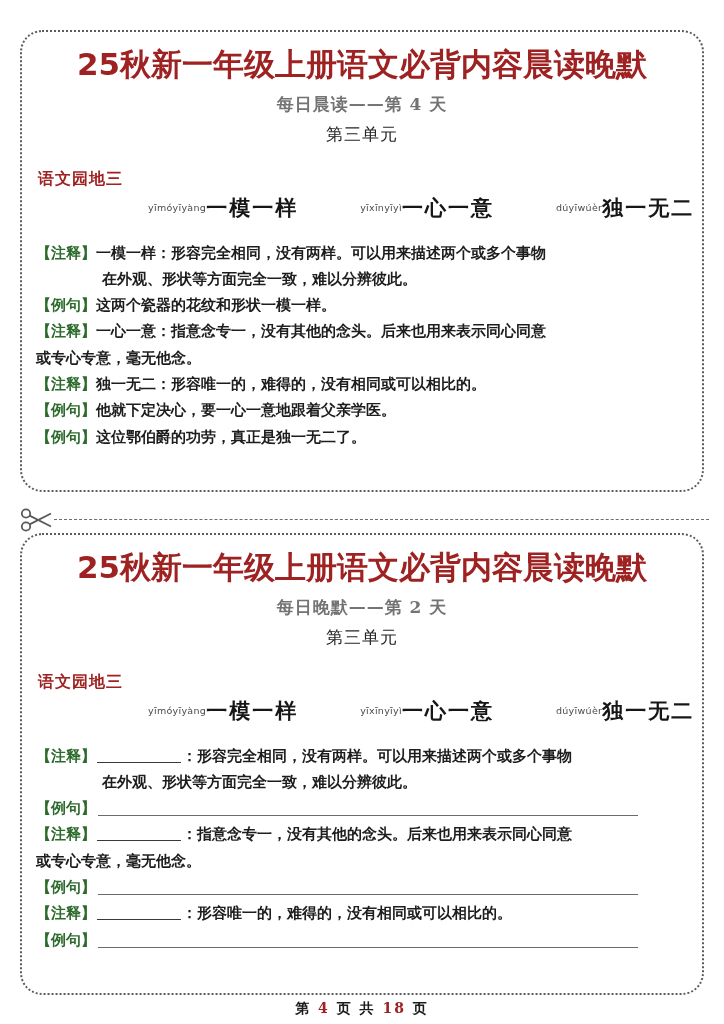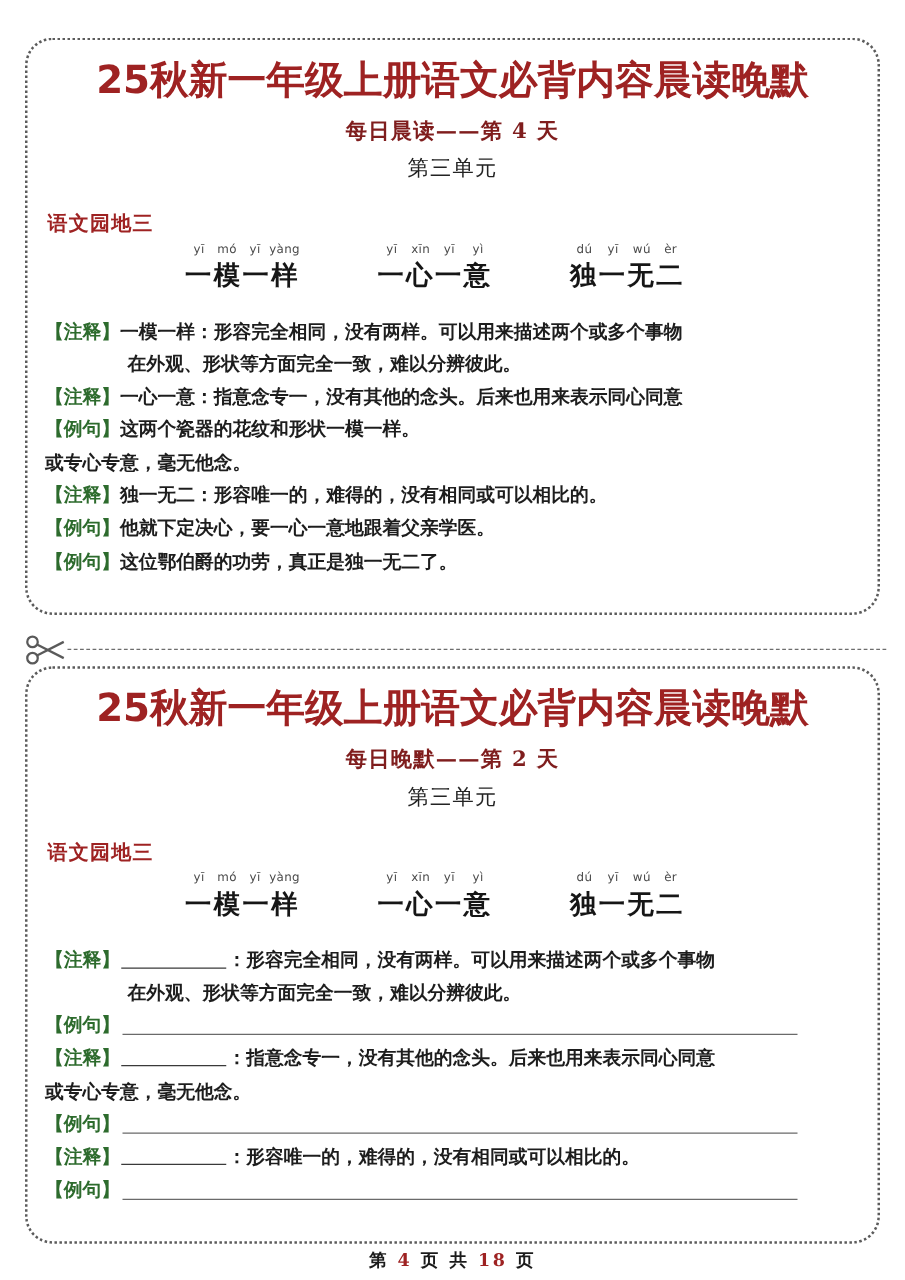--- a/index.html
+++ b/index.html
@@ -48,21 +48,21 @@
     white-space: nowrap;
     margin: 6px 0 0 0;
     color: #1b1b1b;
   }
   .t-red { color: #9e2222; }
 
   .sub-title {
     text-align: center;
     font-size: 17px;
     font-weight: bold;
-    color: #7f1d1d;
+    color: #737373;
     margin-top: 10px;
     letter-spacing: 1px;
     font-family: "DejaVu Serif", "Liberation Serif", serif;
   }
   .unit-title {
     text-align: center;
     font-size: 17px;
     font-weight: normal;
     color: #232323;
     margin-top: 7px;
@@ -82,21 +82,21 @@
   .idiom-row {
     display: flex;
     justify-content: flex-start;
     align-items: flex-end;
     margin-top: 4px;
     padding-left: 112px;
     gap: 62px;
   }
   .idiom {
     display: flex;
-    flex-direction: column;
+    align-items: center;
   }
   .pinyin {
     display: flex;
     justify-content: space-around;
     width: 100%;
     font-size: 9.5px;
     color: #4a4a4a;
     font-family: "DejaVu Sans", "Liberation Sans", sans-serif;
     letter-spacing: 0.3px;
     margin-bottom: 1px;
@@ -231,25 +231,25 @@
 
     <div class="entries">
 
       <div class="entry">
         <span class="tag">【注释】</span><span class="body-text">一模一样</span><span class="body-text">：形容完全相同，没有两样。可以用来描述两个或多个事物</span>
       </div>
       <div class="entry hang">
         <span class="body-text">在外观、形状等方面完全一致，难以分辨彼此。</span>
       </div>
       <div class="entry">
+        <span class="tag">【例句】</span><span class="body-text">这两个瓷器的花纹和形状一模一样。</span>
+      </div>
+
+      <div class="entry">
         <span class="tag">【注释】</span><span class="body-text">一心一意</span><span class="body-text">：指意念专一，没有其他的念头。后来也用来表示同心同意</span>
-      </div>
-
-      <div class="entry">
-        <span class="tag">【例句】</span><span class="body-text">这两个瓷器的花纹和形状一模一样。</span>
       </div>
       <div class="entry">
         <span class="body-text">或专心专意，毫无他念。</span>
       </div>
       <div class="entry">
         <span class="tag">【注释】</span><span class="body-text">独一无二</span><span class="body-text">：形容唯一的，难得的，没有相同或可以相比的。</span>
       </div>
 
       <div class="entry">
         <span class="tag">【例句】</span><span class="body-text">他就下定决心，要一心一意地跟着父亲学医。</span>

